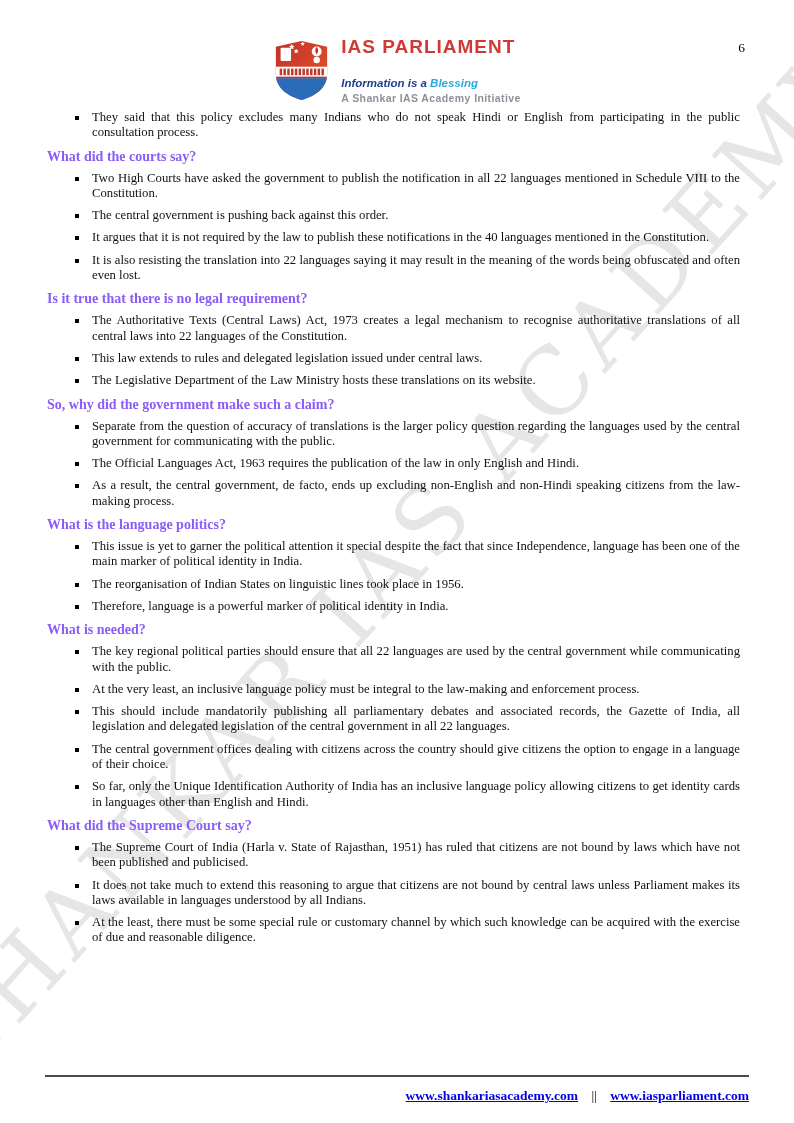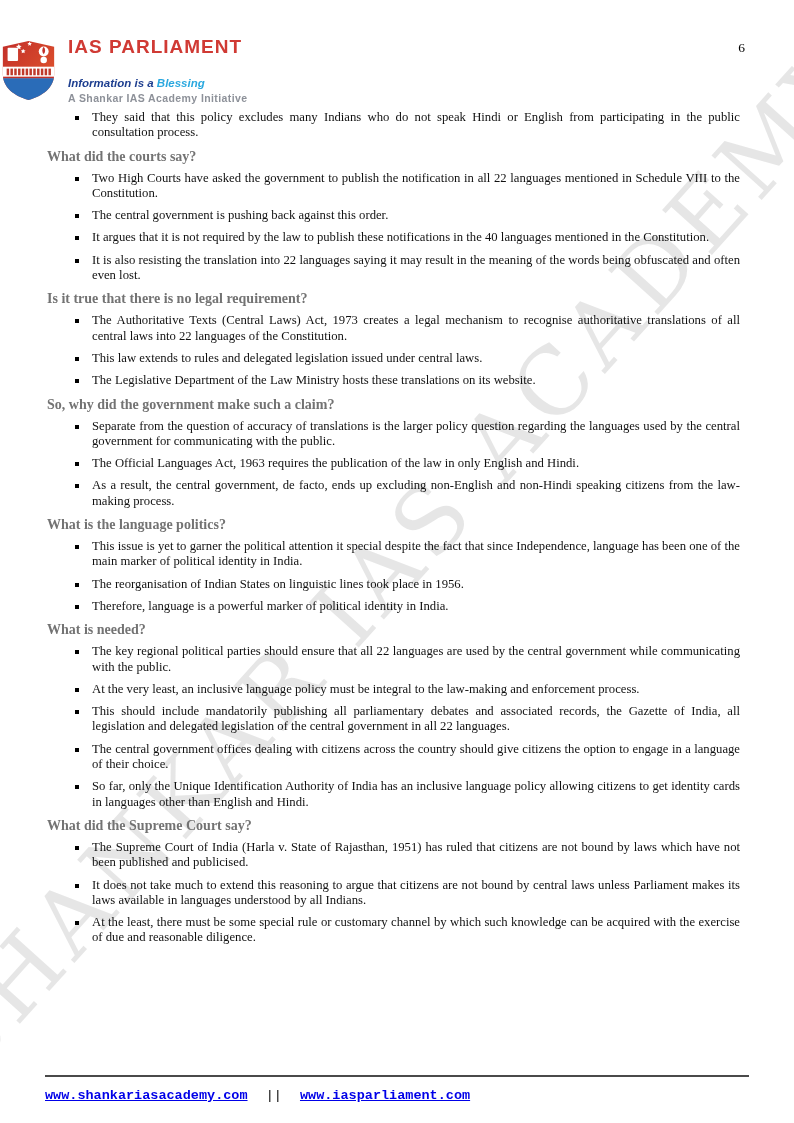--- a/index.html
+++ b/index.html
@@ -16,21 +16,21 @@
     position:relative;
     width:794px;height:1123px;
     background:#ffffff;
     overflow:hidden;
     font-family:"Liberation Serif", serif;
     color:var(--text-black);
   }
   
   .header{
     position:absolute;top:36px;left:0;right:0;
-    display:flex;justify-content:flex-start;align-items:center;gap:11px;
+    display:flex;justify-content:center;align-items:center;gap:11px;
   }
   .shield{width:57px;height:61px;flex:0 0 auto;}
   .logo-text{display:flex;flex-direction:column;line-height:1.12;}
   .logo-title{
     font-family:"Liberation Sans", sans-serif;
     font-weight:bold;font-size:19px;letter-spacing:1px;
     color:var(--brand-red);
   }
   .logo-tagline{
     font-family:"Liberation Sans", sans-serif;
@@ -59,36 +59,36 @@
     z-index:0;pointer-events:none;
   }
   
   .content{
     position:absolute;left:47px;right:46px;top:110px;
     z-index:1;
     font-size:12.7px;line-height:15.3px;
   }
   .sec-heading{
     font-weight:bold;font-size:14px;line-height:17px;
-    margin:7px 0 6px 0;color:#737373;
+    margin:7px 0 6px 0;color:#8b5cf6;
   }
   .bullet{display:flex;margin:0 8px 7px 28px;}
   .dot{
     flex:0 0 auto;width:4px;height:4px;background:#000;
     margin:6px 13px 0 0;
   }
   .btext{flex:1 1 auto;text-align:justify;}
   
   .footer{
     position:absolute;left:45px;right:45px;top:1075px;z-index:1;
   }
   .footer-rule{height:2px;background:var(--rule-gray);}
   .footer-links{
-    margin-top:11px;text-align:left;
-    font-size:13.5px;font-weight:bold;font-family:Liberation Mono, monospace;
+    margin-top:11px;text-align:right;
+    font-size:13.5px;font-weight:bold;
   }
   .footer-links a{color:var(--link-blue);text-decoration:underline;cursor:pointer;}
   .footer-links .sep{color:#000;font-weight:normal;margin:0 10px;}
 </style>
 </head>
 <body>
 
 <div class="page">
 
   <div class="page-number">6</div>

